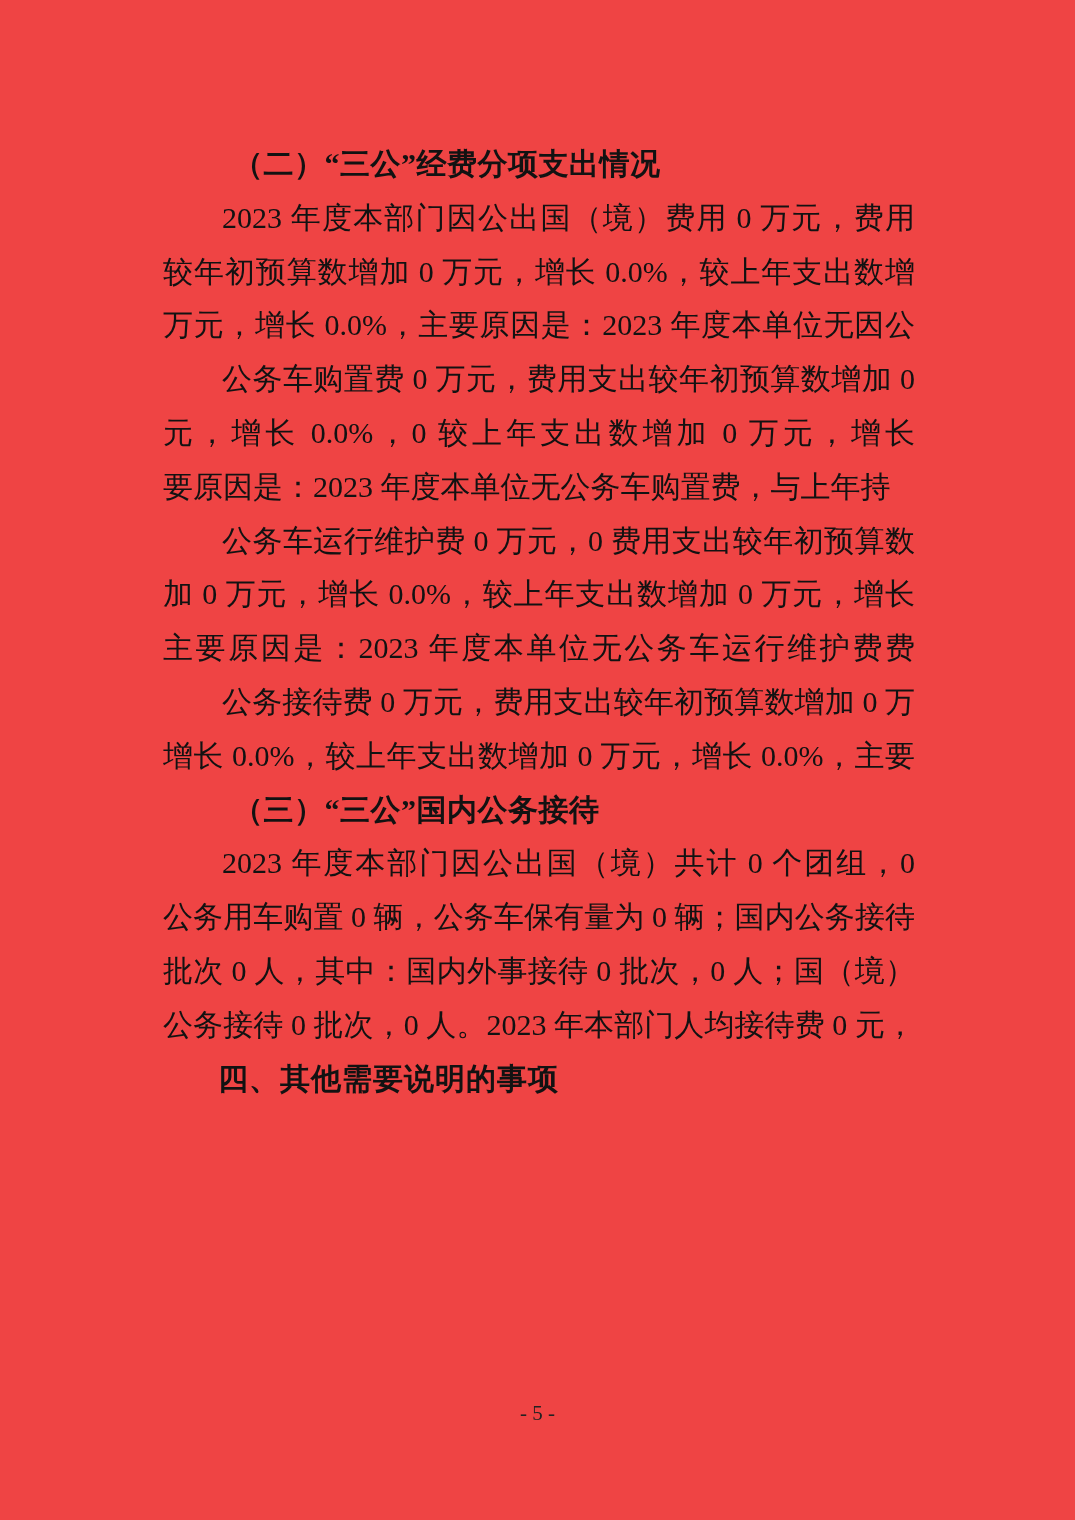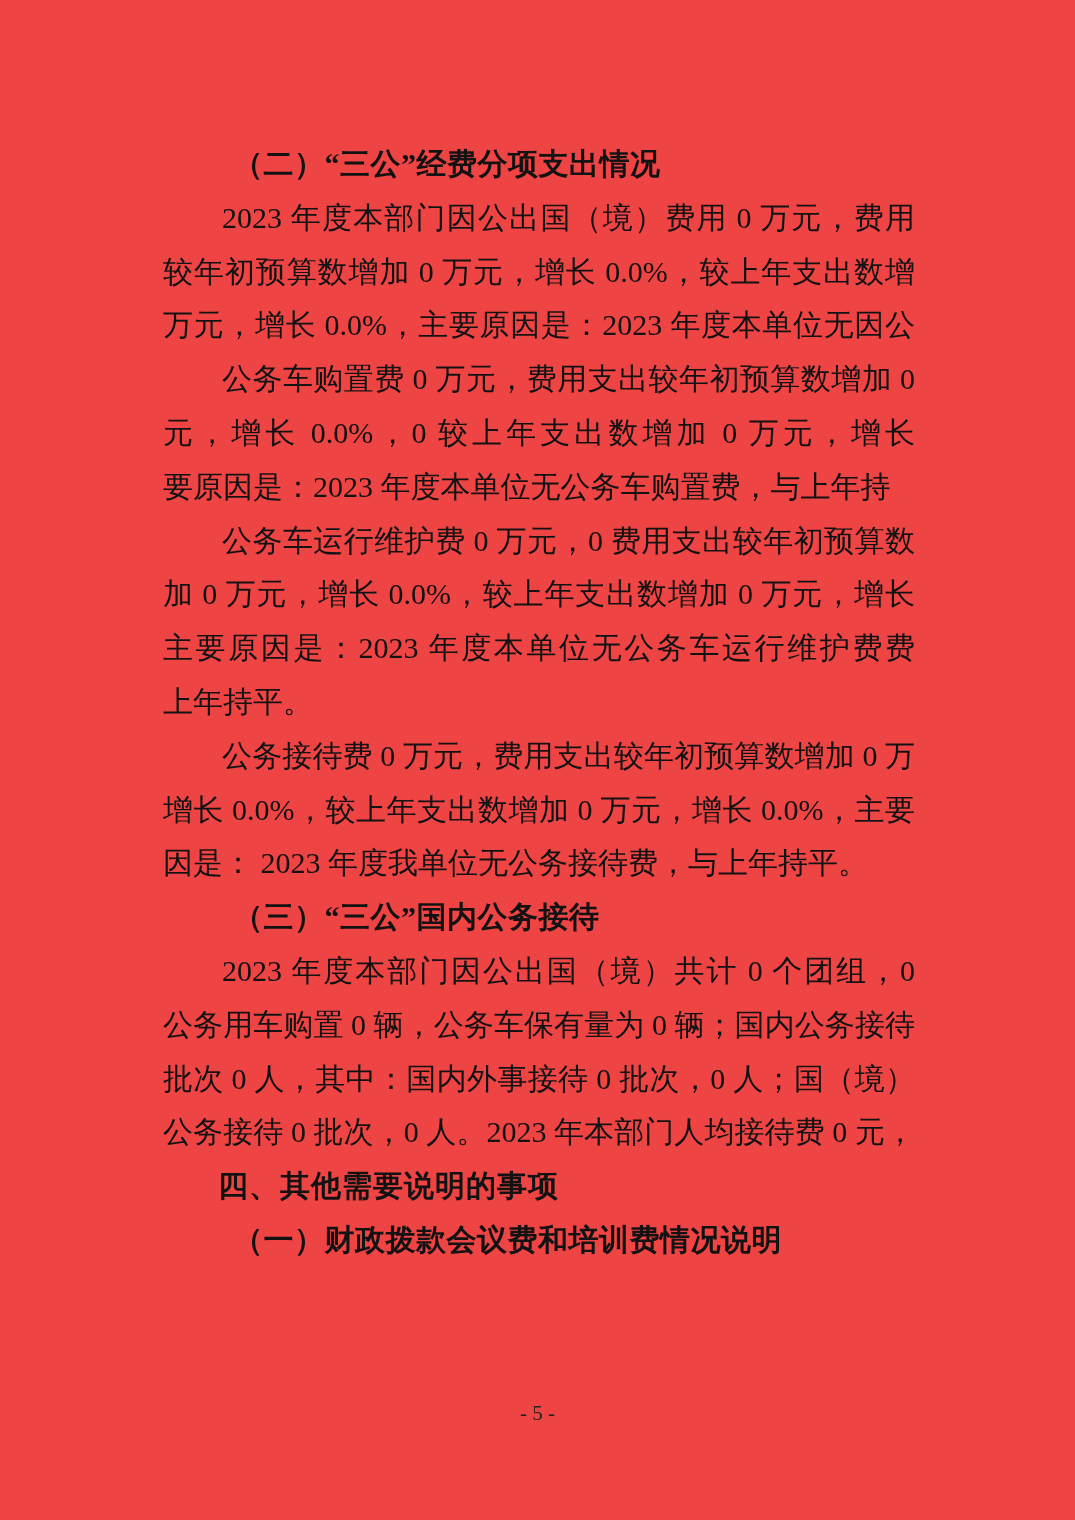--- a/index.html
+++ b/index.html
@@ -74,26 +74,23 @@
       <div class="line h2">（二）“三公”经费分项支出情况</div>
       <div class="line p first just">2023 年度本部门因公出国（境）费用 0 万元，费用支出</div>
       <div class="line p just">较年初预算数增加 0 万元，增长 0.0%，较上年支出数增加 0</div>
       <div class="line p just">万元，增长 0.0%，主要原因是：2023 年度本单位无因公出</div>
       <div class="line p first just">公务车购置费 0 万元，费用支出较年初预算数增加 0 万</div>
       <div class="line p just">元，增长 0.0%，0 较上年支出数增加 0 万元，增长 0.0%，主</div>
       <div class="line p end">要原因是：2023 年度本单位无公务车购置费，与上年持平。</div>
       <div class="line p first just">公务车运行维护费 0 万元，0 费用支出较年初预算数增</div>
       <div class="line p just">加 0 万元，增长 0.0%，较上年支出数增加 0 万元，增长 0.0%，</div>
       <div class="line p just">主要原因是：2023 年度本单位无公务车运行维护费费用，与</div>
-      <div class="line p end">上年持平。</div>
       <div class="line p first just">公务接待费 0 万元，费用支出较年初预算数增加 0 万元，</div>
       <div class="line p just">增长 0.0%，较上年支出数增加 0 万元，增长 0.0%，主要原</div>
-      <div class="line p end">因是： 2023 年度我单位无公务接待费，与上年持平。</div>
       <div class="line h2">（三）“三公”国内公务接待</div>
       <div class="line p first just">2023 年度本部门因公出国（境）共计 0 个团组，0 人；</div>
       <div class="line p just">公务用车购置 0 辆，公务车保有量为 0 辆；国内公务接待 0</div>
       <div class="line p just">批次 0 人，其中：国内外事接待 0 批次，0 人；国（境）外</div>
       <div class="line p just">公务接待 0 批次，0 人。2023 年本部门人均接待费 0 元，车</div>
       <div class="line h1">四、其他需要说明的事项</div>
-      <div class="line h2">（一）财政拨款会议费和培训费情况说明</div>
     </div>
   <div class="page-number">- 5 -</div>
 </div>
 
 </body></html>

